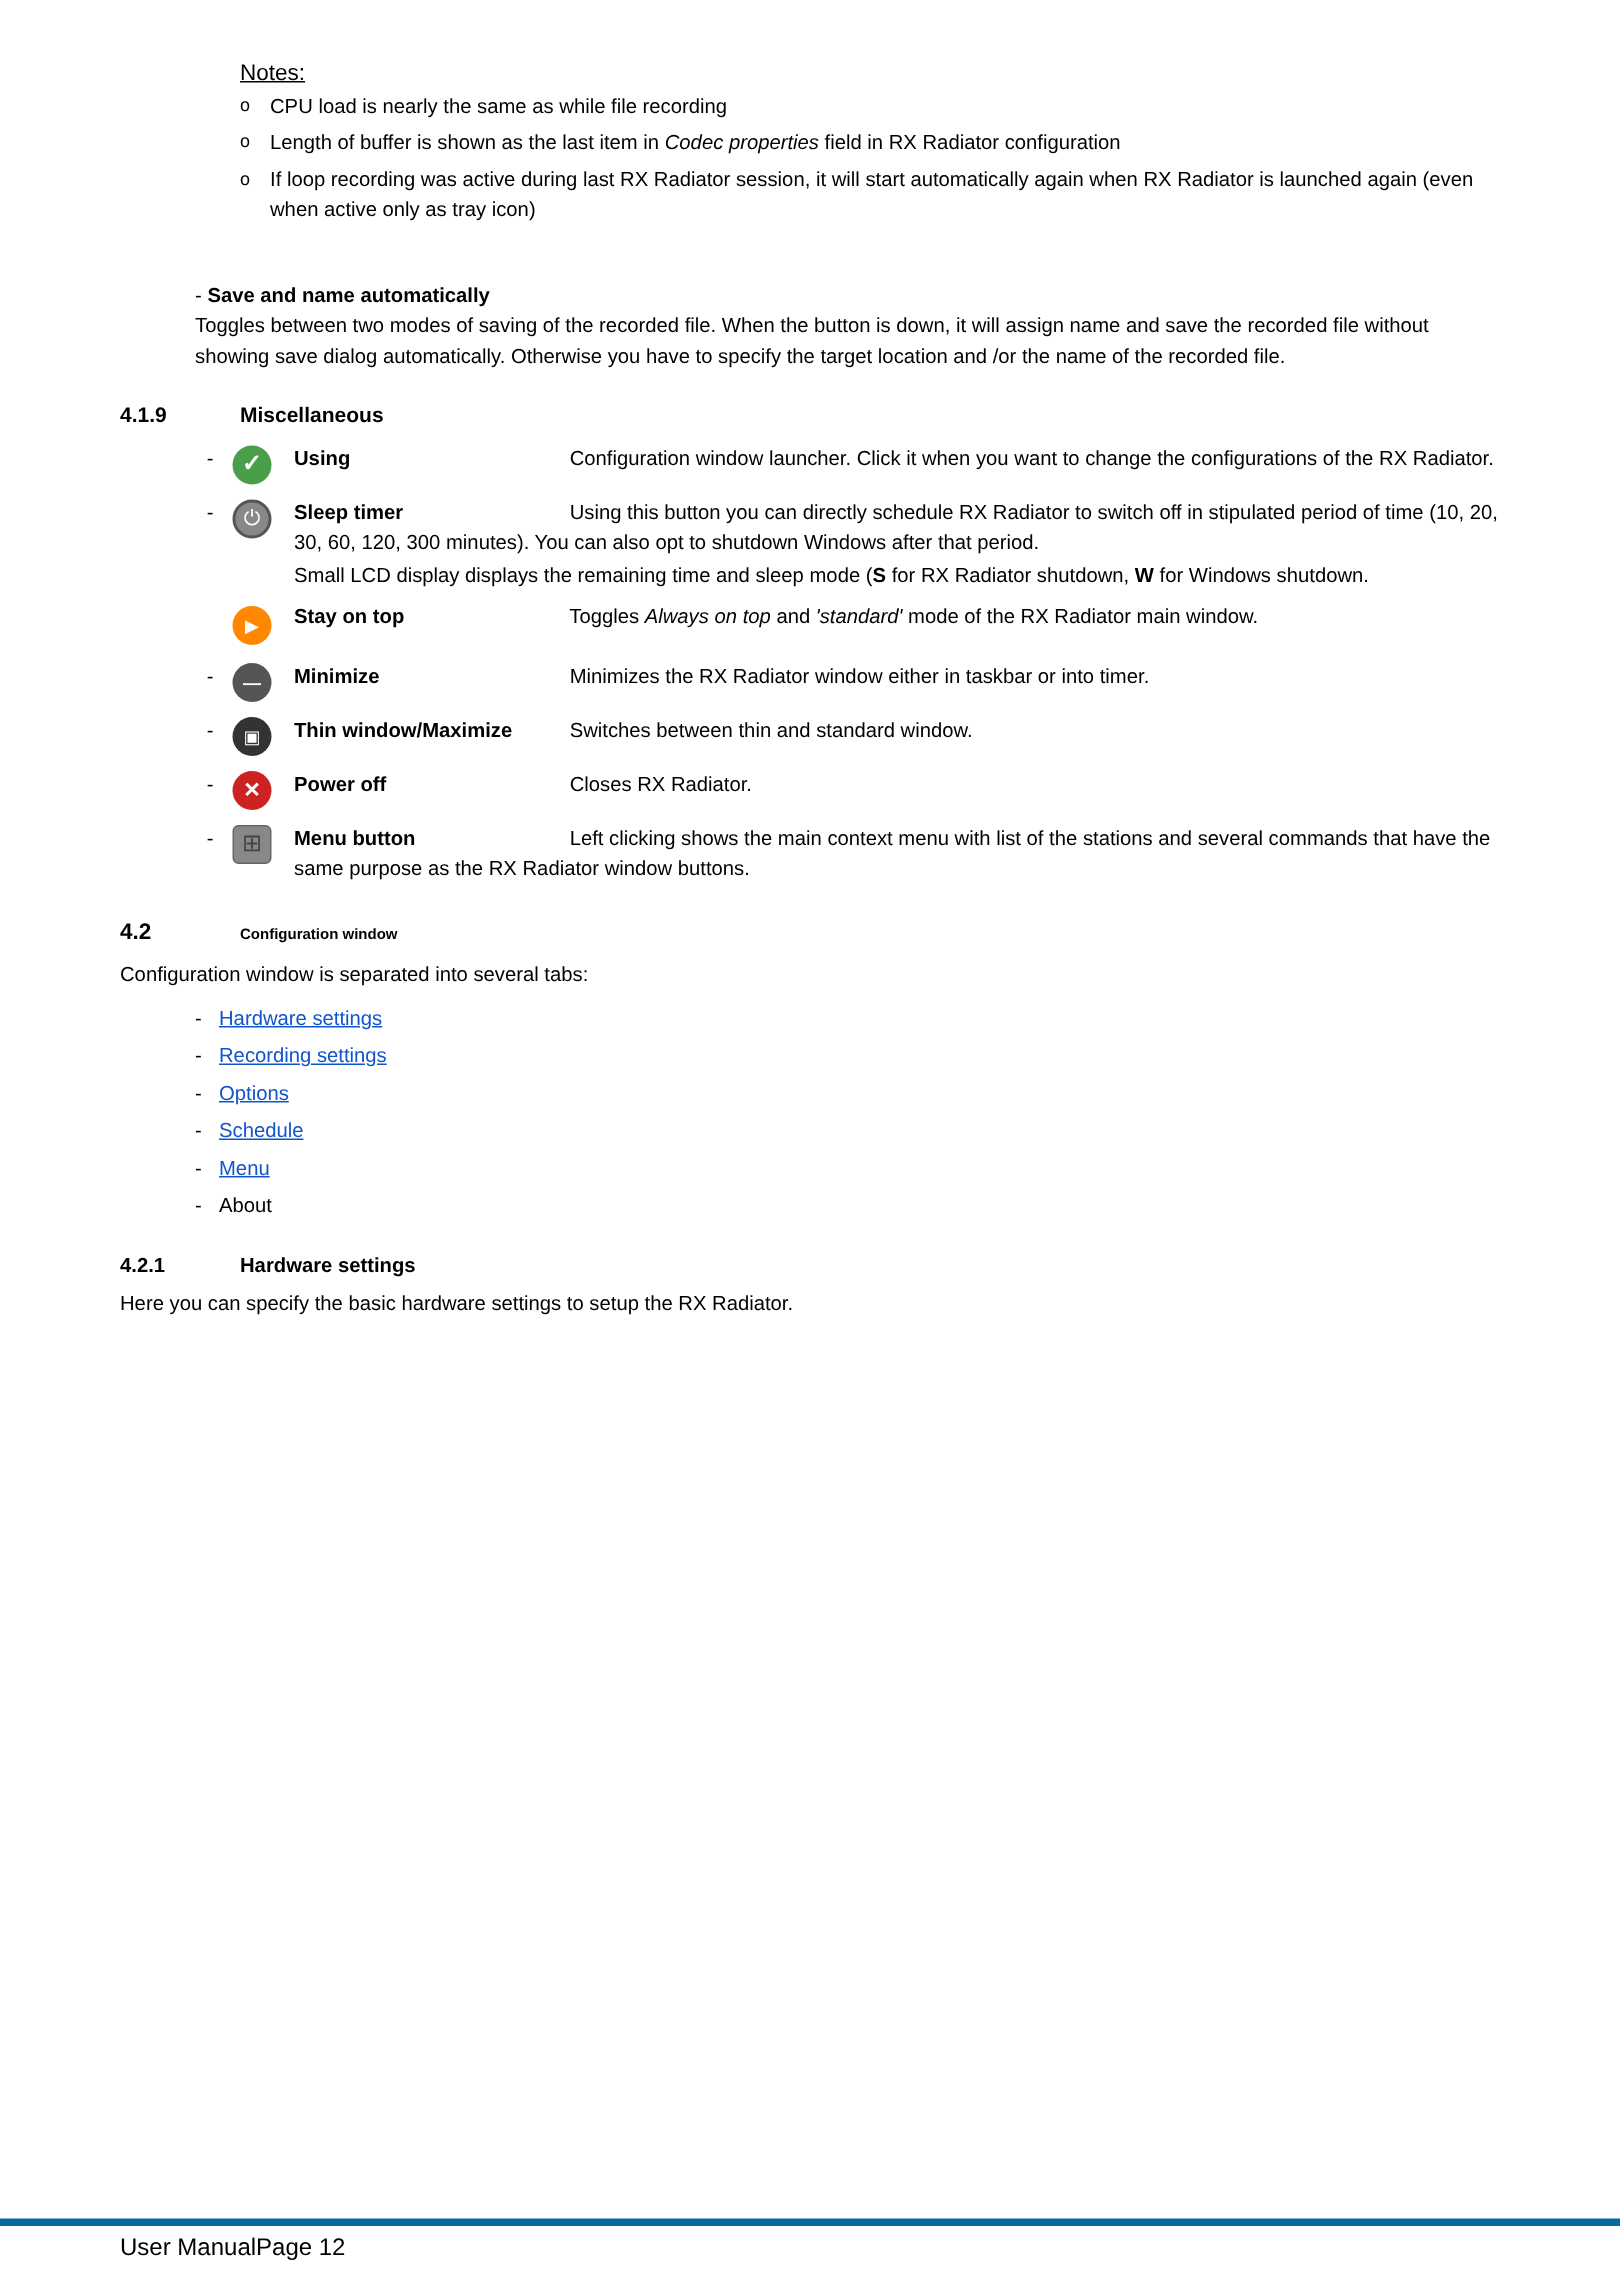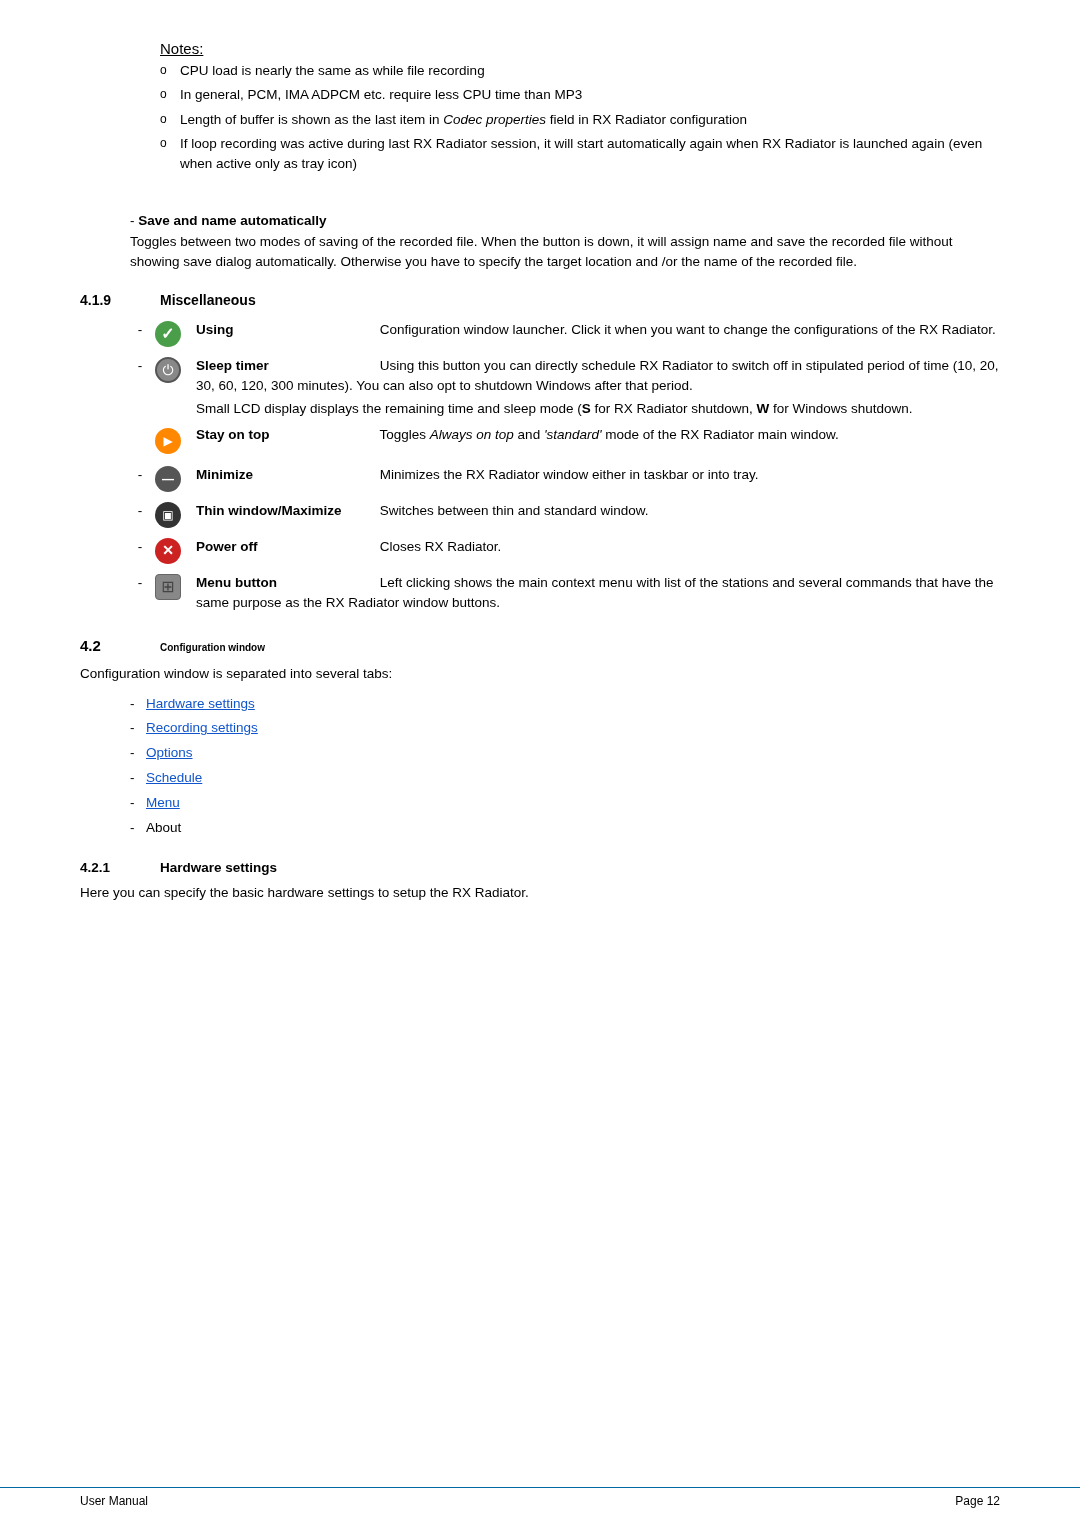--- a/index.html
+++ b/index.html
@@ -299,25 +299,24 @@
     .hardware-desc {
       line-height: 1.5;
     }
 
     
     .page-footer {
       position: absolute;
       bottom: 20px;
       left: 0;
       right: 0;
-      border-top: 1px solid #0369a1;
-      display: flex;
-      justify-content: space-between;
+      border-top: 5px solid #0369a1;
+      display: flex;
       padding: 6px 80px 0 80px;
-      font-size: 12px;
+      font-size: 16px;
     }
 
     
     strong { font-weight: bold; }
     em { font-style: italic; }
 
     .stay-row {
       margin-left: 70px;
       margin-bottom: 8px;
     }
@@ -326,21 +325,20 @@
 <body>
 
 <div class="page-container">
 
   <div style="margin-left: 80px; margin-bottom: 4px;">
     <span style="text-decoration: underline; font-size: 15px;">Notes:</span>
   </div>
 
   <ul class="bullet-list">
     <li>CPU load is nearly the same as while file recording</li>
-    <li>In general, PCM, IMA ADPCM etc. require less CPU time than MP3</li>
     <li>Length of buffer is shown as the last item in <em>Codec properties</em> field in RX Radiator configuration</li>
     <li>If loop recording was active during last RX Radiator session, it will start automatically again when RX Radiator is launched again (even when active only as tray icon)</li>
   </ul>
 
   <div class="save-section">
     <span>- </span>
     <span style="font-weight: bold;">Save and name automatically</span>
     <br>
     <span>Toggles between two modes of saving of the recorded file. When the button is down, it will assign name and save the recorded file without showing save dialog automatically. Otherwise you have to specify the target location and /or the name of the recorded file.</span>
   </div>
@@ -383,21 +381,21 @@
     </span>
   </div>
 
   <div class="item-row">
     <span class="item-dash">-</span>
     <span class="item-icon">
       <div class="icon-minimize"></div>
     </span>
     <span class="item-content">
       <span class="item-label">Minimize</span>
-      <span>Minimizes the RX Radiator window either in taskbar or into tray.</span>
+      <span>Minimizes the RX Radiator window either in taskbar or into timer.</span>
     </span>
   </div>
 
   <div class="item-row">
     <span class="item-dash">-</span>
     <span class="item-icon">
       <div class="icon-thin"></div>
     </span>
     <span class="item-content">
       <span class="item-label">Thin window/Maximize</span>

